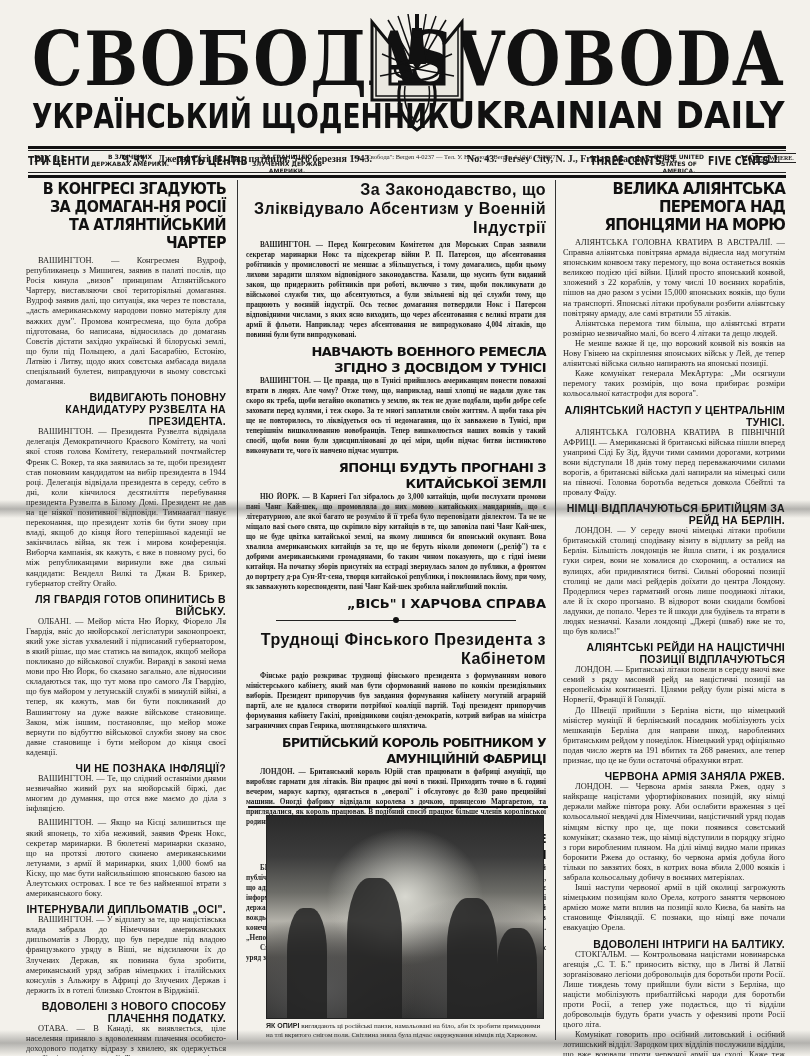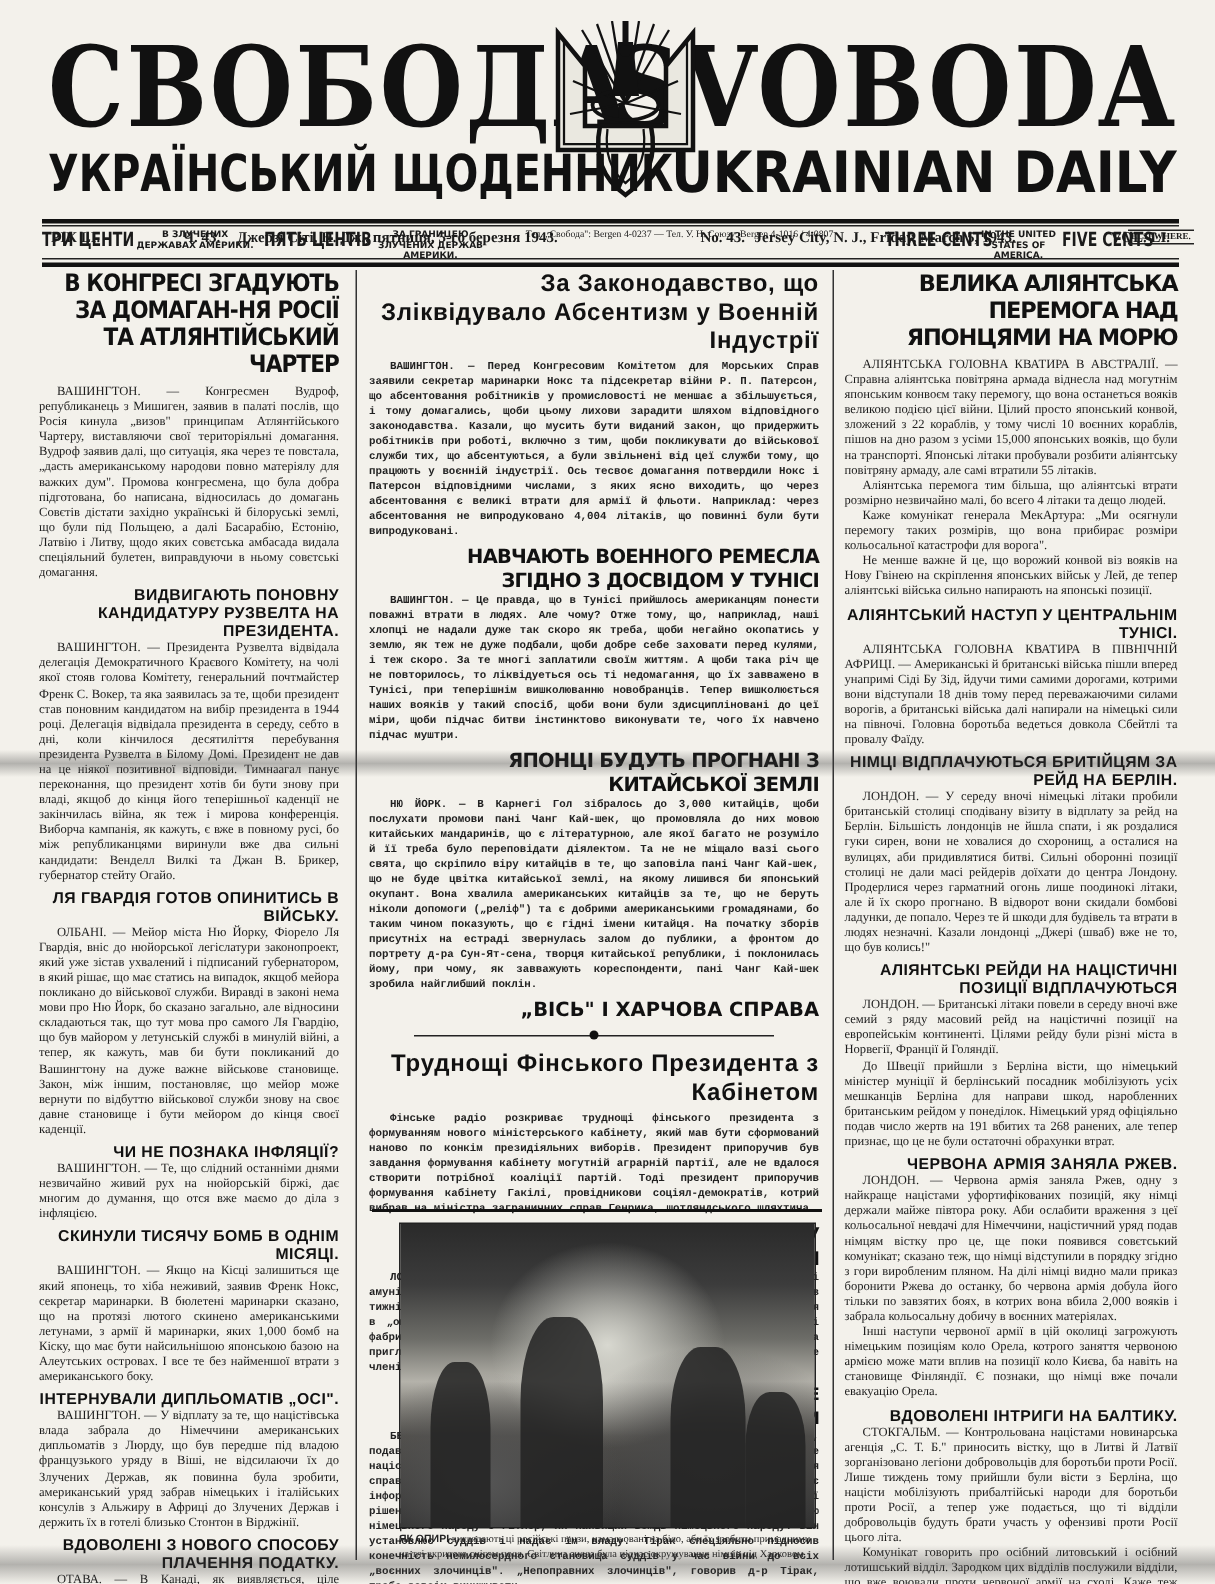--- a/index.html
+++ b/index.html
@@ -83,21 +83,21 @@
   .h-big { font-size: 19px; line-height: 20px; }
   .h-mid { font-size: 15px; line-height: 16px; margin-left: 20px; }
   .h-sub { font-size: 10.5px; line-height: 12px; font-weight: bold; font-family: "Liberation Sans", sans-serif; letter-spacing: 0.3px; }
   .h-round { font-family: Liberation Sans, sans-serif; font-weight: bold; font-size: 16px; line-height: 19px; letter-spacing: 0.5px; }
 
   .body {
     font-size: 8.4px; line-height: 10.1px; text-align: justify; text-indent: 12px;
     hyphens: auto; color: #1c1c1c;
   }
   .body-mid {
-    font-family: Liberation Mono, monospace; font-size: 7.2px; line-height: 10px; text-align: justify; text-indent: 14px; font-weight: bold; color: #222;
+    font-family: Liberation Serif, serif; font-size: 7.2px; line-height: 10px; text-align: justify; text-indent: 14px; font-weight: bold; color: #222;
   }
 
   .block { margin-bottom: 4px; }
   .divider-ornament { position: relative; height: 10px; margin: 4px 0; }
   .divider-ornament::before { content: ""; position: absolute; left: 30px; right: 30px; top: 4px; height: 1px; background: #222; }
   .divider-ornament::after { content: ""; position: absolute; left: 50%; top: 1px; width: 6px; height: 6px; margin-left: -3px; border-radius: 50%; background: #111; }
 
   .photo {
     position: absolute; left: 266px; top: 815px; width: 278px; height: 204px;
     background:
@@ -195,21 +195,20 @@
     </div>
     <div class="block">
       <div class="headline h-sub">ЛЯ ГВАРДІЯ ГОТОВ ОПИНИТИСЬ В ВІЙСЬКУ.</div>
       <p class="body">ОЛБАНІ. — Мейор міста Ню Йорку, Фіорело Ля Гвардія, вніс до нюйорської легіслатури законопроект, який уже зістав ухвалений і підписаний губернатором, в який рішає, що має статись на випадок, якщоб мейора покликано до військової служби. Виравді в законі нема мови про Ню Йорк, бо сказано загально, але відносини складаються так, що тут мова про самого Ля Гвардію, що був майором у летунській службі в минулій війні, а тепер, як кажуть, мав би бути покликаний до Вашингтону на дуже важне військове становище. Закон, між іншим, постановляє, що мейор може вернути по відбуттю військової служби знову на своє давне становище і бути мейором до кінця своєї каденції.</p>
     </div>
     <div class="block">
       <div class="headline h-sub">ЧИ НЕ ПОЗНАКА ІНФЛЯЦІЇ?</div>
       <p class="body">ВАШИНГТОН. — Те, що слідний останніми днями незвичайно живий рух на нюйорській біржі, дає многим до думання, що отся вже маємо до діла з інфляцією.</p>
     </div>
     <div class="block">
-      <div class="headline h-sub">СКИНУЛИ ТИСЯЧУ БОМБ В ОДНІМ МІСЯЦІ.</div>
       <p class="body">ВАШИНГТОН. — Якщо на Кісці залишиться ще який японець, то хіба неживий, заявив Френк Нокс, секретар маринарки. В бюлетені маринарки сказано, що на протязі лютого скинено американськими летунами, з армії й маринарки, яких 1,000 бомб на Кіску, що має бути найсильнішою японською базою на Алеутських островах. І все те без найменшої втрати з американського боку.</p>
     </div>
     <div class="block">
       <div class="headline h-sub">ІНТЕРНУВАЛИ ДИПЛЬОМАТІВ „ОСІ".</div>
       <p class="body">ВАШИНГТОН. — У відплату за те, що націстівська влада забрала до Німеччини американських дипльоматів з Люрду, що був передше під владою французького уряду в Віші, не відсилаючи їх до Злучених Держав, як повинна була зробити, американський уряд забрав німецьких і італійських консулів з Альжиру в Африці до Злучених Держав і держить їх в готелі близько Стонтон в Вірджінії.</p>
     </div>
     <div class="block">
       <div class="headline h-sub">ВДОВОЛЕНІ З НОВОГО СПОСОБУ ПЛАЧЕННЯ ПОДАТКУ.</div>
       <p class="body">ОТАВА. — В Канаді, як виявляється, ціле населення приняло з вдоволенням плачення особисто-доходового податку відразу з хвилею, як одержується заробітні платні чи пенсії. Таким чином податкові теж заплатять за 1942 рік тільки половину податку.</p>
     </div>
@@ -258,22 +257,22 @@
   <div class="caption">
     <b>ЯК ОПИРІ</b>
     <span>виглядають ці російські панзи, намальовані на біло, аби їх зробити примадними на тлі вкритого снігом поля. Світлина зняла була підчас окружування німців під Харковом.</span>
   </div>
 
   <div class="col col-right">
     <div class="headline h-big" style="font-size:15px; line-height:18px; letter-spacing:-0.8px">ВЕЛИКА АЛІЯНТСЬКА ПЕРЕМОГА НАД ЯПОНЦЯМИ НА МОРЮ</div>
     <div class="block" style="margin-top:4px">
       <p class="body">АЛІЯНТСЬКА ГОЛОВНА КВАТИРА В АВСТРАЛІЇ. — Справна аліянтська повітряна армада віднесла над могутнім японським конвоєм таку перемогу, що вона останеться вояків великою подією цієї війни. Цілий просто японський конвой, зложений з 22 кораблів, у тому числі 10 воєнних кораблів, пішов на дно разом з усіми 15,000 японських вояків, що були на транспорті. Японські літаки пробували розбити аліянтську повітряну армаду, але самі втратили 55 літаків.</p>
       <p class="body">Аліянтська перемога тим більша, що аліянтські втрати розмірно незвичайно малі, бо всего 4 літаки та дещо людей.</p>
+      <p class="body">Не менше важне й це, що ворожий конвой віз вояків на Нову Гвінею на скріплення японських військ у Лей, де тепер аліянтські війська сильно напирають на японські позиції.</p>
       <p class="body">Каже комунікат генерала МекАртура: „Ми осягнули перемогу таких розмірів, що вона прибирає розміри кольосальної катастрофи для ворога".</p>
-      <p class="body">Не менше важне й це, що ворожий конвой віз вояків на Нову Гвінею на скріплення японських військ у Лей, де тепер аліянтські війська сильно напирають на японські позиції.</p>
     </div>
     <div class="block">
       <div class="headline h-sub">АЛІЯНТСЬКИЙ НАСТУП У ЦЕНТРАЛЬНІМ ТУНІСІ.</div>
       <p class="body">АЛІЯНТСЬКА ГОЛОВНА КВАТИРА В ПІВНІЧНІЙ АФРИЦІ. — Американські й британські війська пішли вперед унапримі Сіді Бу Зід, йдучи тими самими дорогами, котрими вони відступали 18 днів тому перед переважаючими силами ворогів, а британські війська далі напирали на німецькі сили на півночі. Головна боротьба ведеться довкола Сбейтлі та провалу Фаїду.</p>
     </div>
     <div class="block">
       <div class="headline h-sub">НІМЦІ ВІДПЛАЧУЮТЬСЯ БРИТІЙЦЯМ ЗА РЕЙД НА БЕРЛІН.</div>
       <p class="body">ЛОНДОН. — У середу вночі німецькі літаки пробили британській столиці сподівану візиту в відплату за рейд на Берлін. Більшість лондонців не йшла спати, і як роздалися гуки сирен, вони не ховалися до схоронищ, а осталися на вулицях, аби придивлятися битві. Сильні оборонні позиції столиці не дали масі рейдерів доїхати до центра Лондону. Продерлися через гарматний огонь лише поодинокі літаки, але й їх скоро прогнано. В відворот вони скидали бомбові ладунки, де попало. Через те й шкоди для будівель та втрати в людях незначні. Казали лондонці „Джері (шваб) вже не то, що був колись!"</p>
     </div>
     <div class="block">

